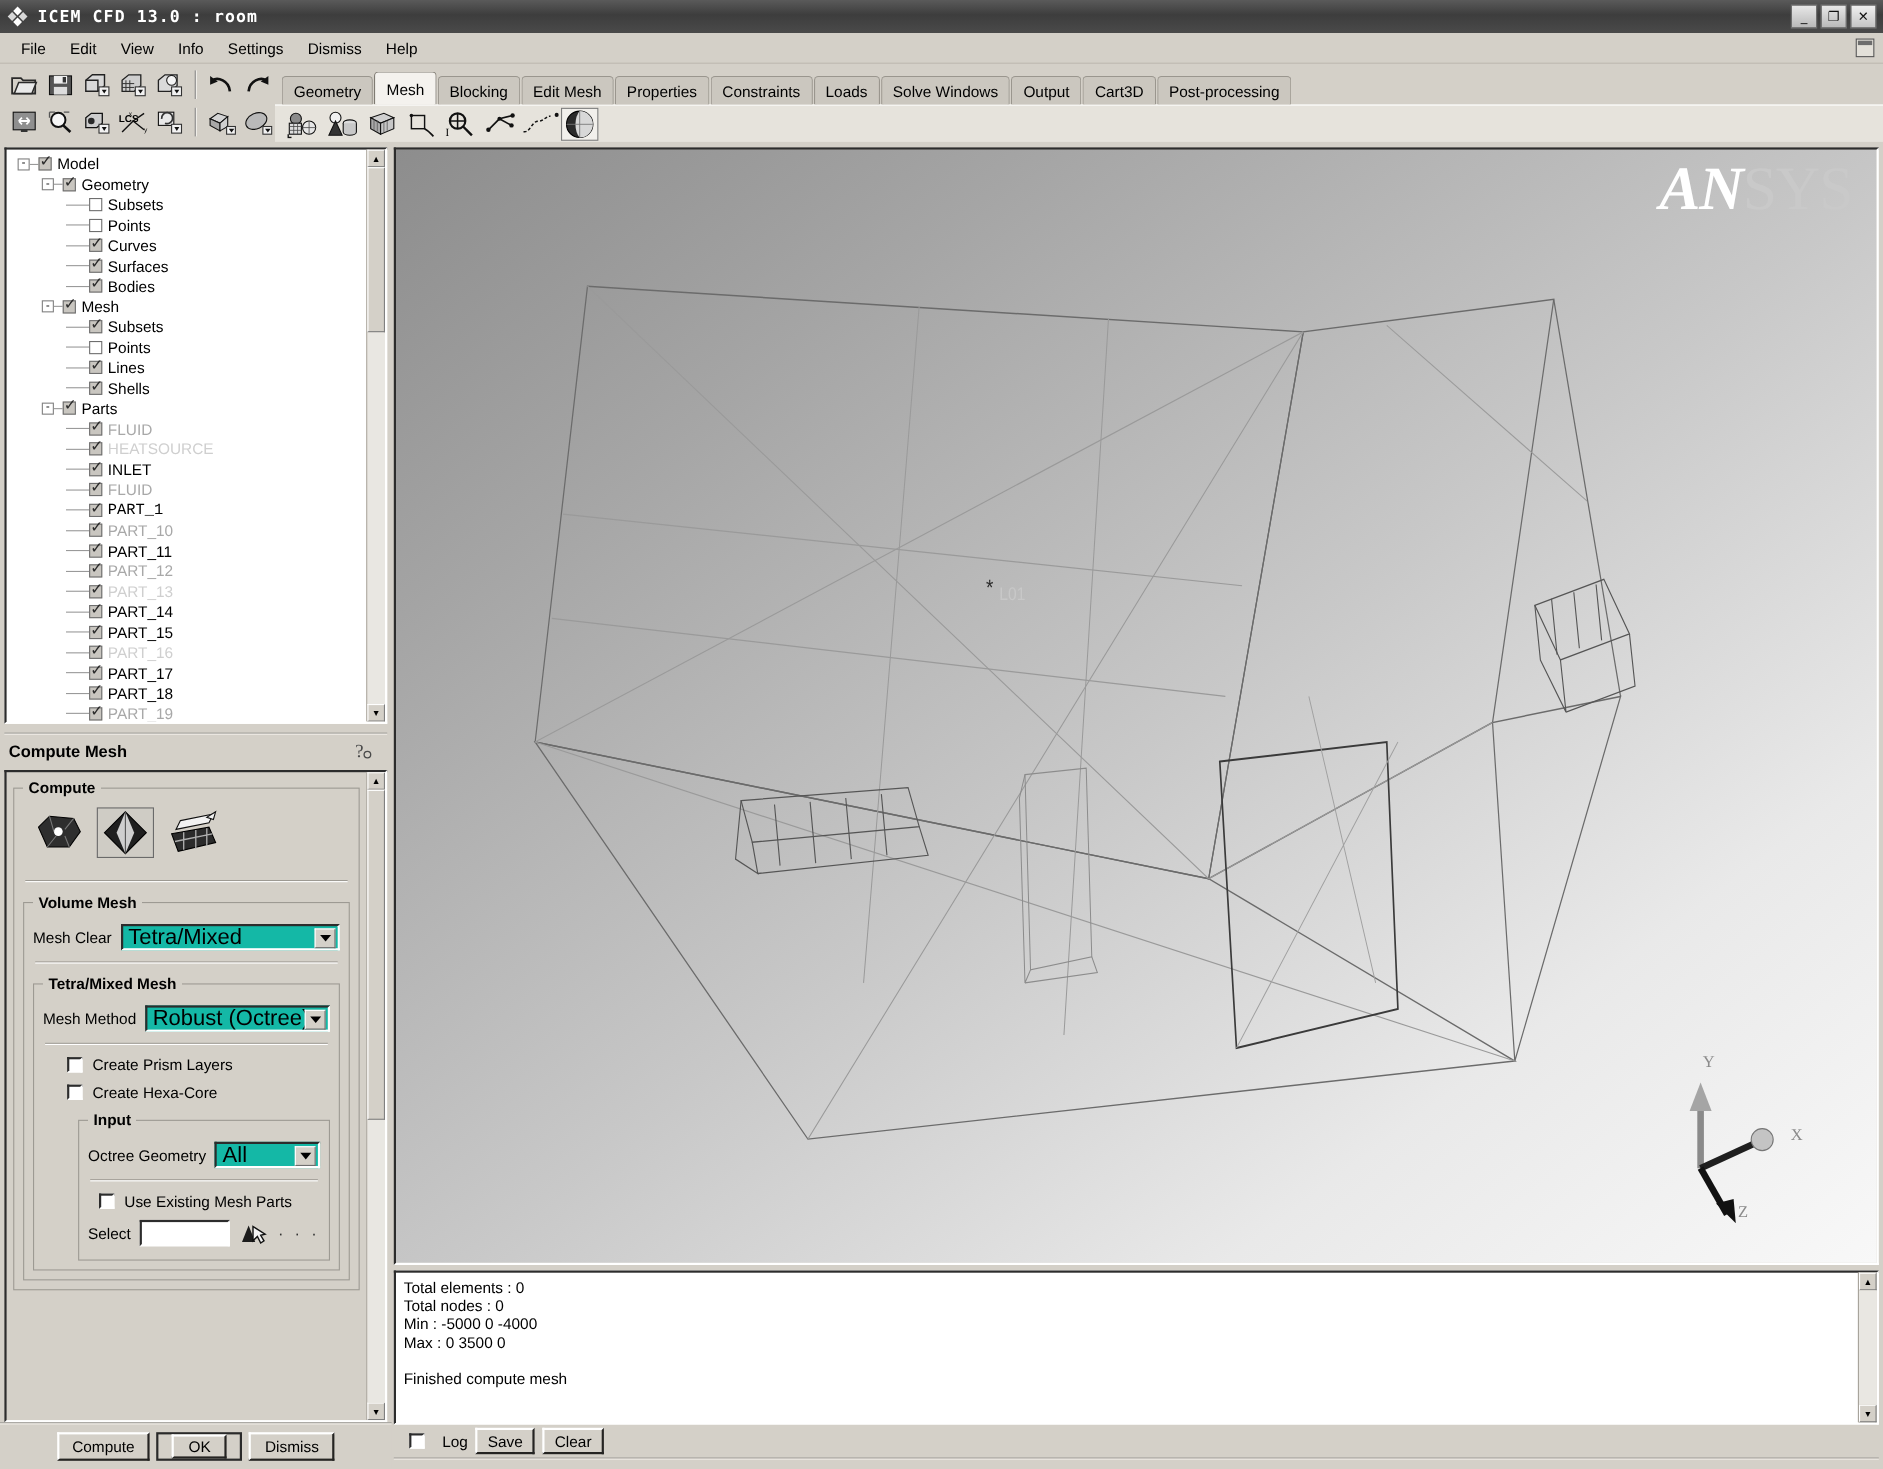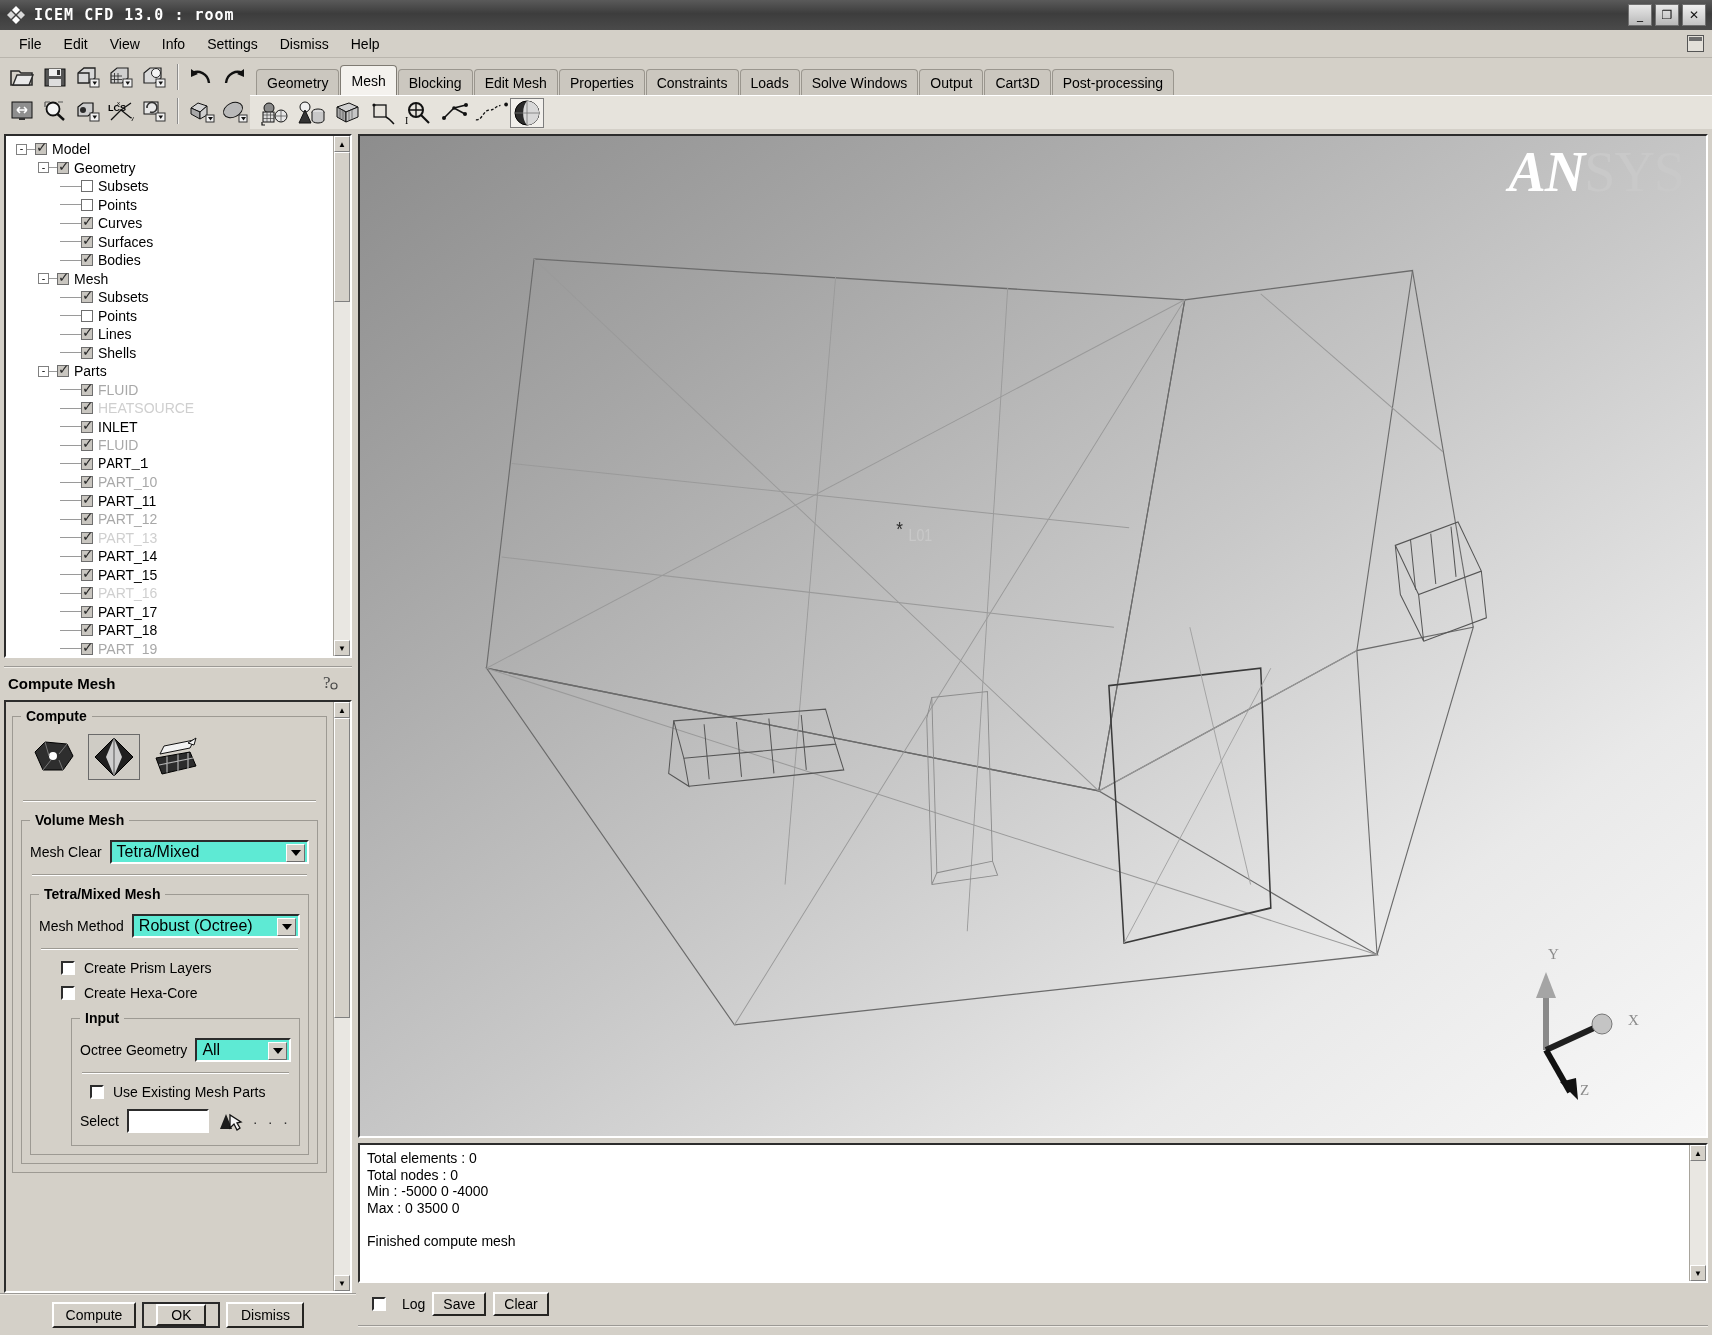--- a/index.html
+++ b/index.html
@@ -203,26 +203,26 @@
   }
   fieldset.grp > legend { font-size: 14px; font-weight: bold; padding: 0 5px; color:#000; }
 
   .iconrow { display: flex; align-items: center; gap: 9px; padding: 6px 4px 10px 6px;}
   .bigico { width: 52px; height: 46px; display:flex; align-items:center; justify-content:center; }
   .bigico.sel { border: 1px solid #6a6a6a; background: #cfccc5; }
 
   .frow { display: flex; align-items: center; margin: 8px 0 4px 0; font-size: 14px; }
   .frow label { margin-right: 8px; white-space: nowrap; }
   .combo {
-    flex: 1; height: 24px; background: #5eead4;
+    flex: 1; height: 24px; background: #14b8a6;
     border: 2px inset #b0ada6;
     border-top-color:#808080; border-left-color:#808080;
     border-right-color:#ffffff; border-bottom-color:#ffffff;
     display: flex; align-items: center;
-    padding-left: 5px; font-size: 16px; position: relative;
+    padding-left: 5px; font-size: 20px; position: relative;
   }
   .combo .arrow {
     position: absolute; right: 2px; top: 2px;
     width: 19px; height: 18px; background: #d4d0c8;
     border: 1px solid #ffffff; border-right-color:#6e6e6e; border-bottom-color:#6e6e6e;
     display: flex; align-items: center; justify-content: center;
   }
   .combo .arrow i {
     width:0;height:0;border-left:5px solid transparent;border-right:5px solid transparent;
     border-top:6px solid #000; display:block;
@@ -296,21 +296,21 @@
     background: #ffffff;
   }
   #msgtext {
     flex: 1; padding: 5px 0 0 7px; font-size: 14px; color: #000;
     line-height: 1.18; white-space: pre-wrap;
     font-family: "Liberation Sans", sans-serif;
     overflow: hidden;
   }
   #msgscroll { width: 17px; background: #d4d0c8; border-left: 1px solid #a8a49c;
     display: flex; flex-direction: column; justify-content: space-between; }
-  #msgbar { height: 42px; display: flex; align-items: center; padding-left: 14px; gap: 7px; }
+  #msgbar { height: 30px; display: flex; align-items: center; padding-left: 14px; gap: 7px; }
   #msgbar .lbl { font-size: 14px; }
   .sbtn {
     height: 24px; padding: 0 9px; background: #d4d0c8; font-size: 14px;
     border: 2px outset #e8e5df;
     border-top-color:#ffffff; border-left-color:#ffffff;
     border-right-color:#7a766e; border-bottom-color:#7a766e;
     display:flex; align-items:center;
   }
   #botline { height: 6px; border-top: 2px groove #efece6; }
 </style>

